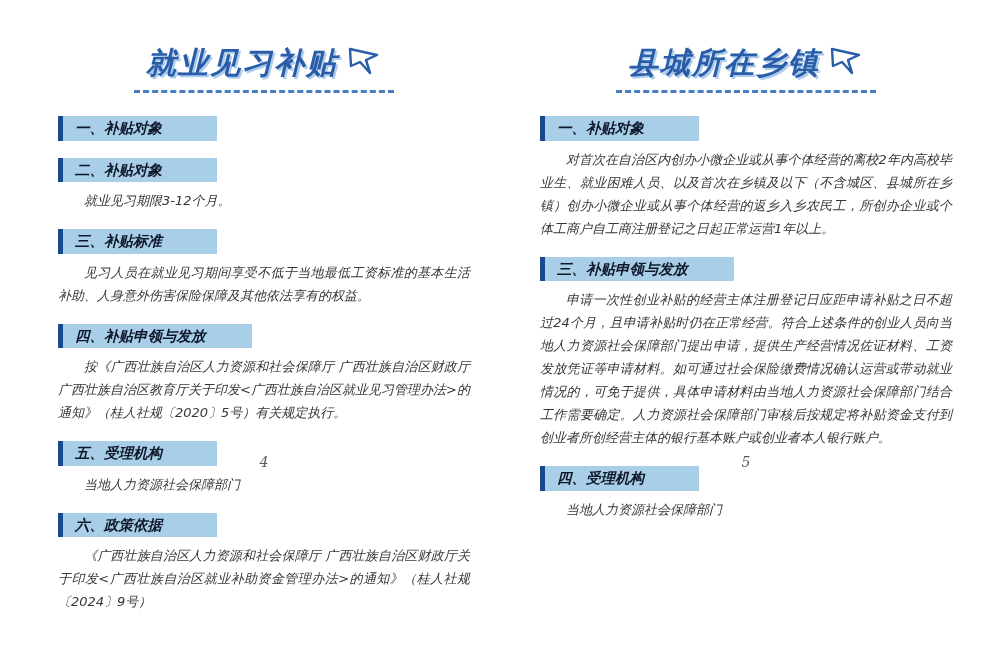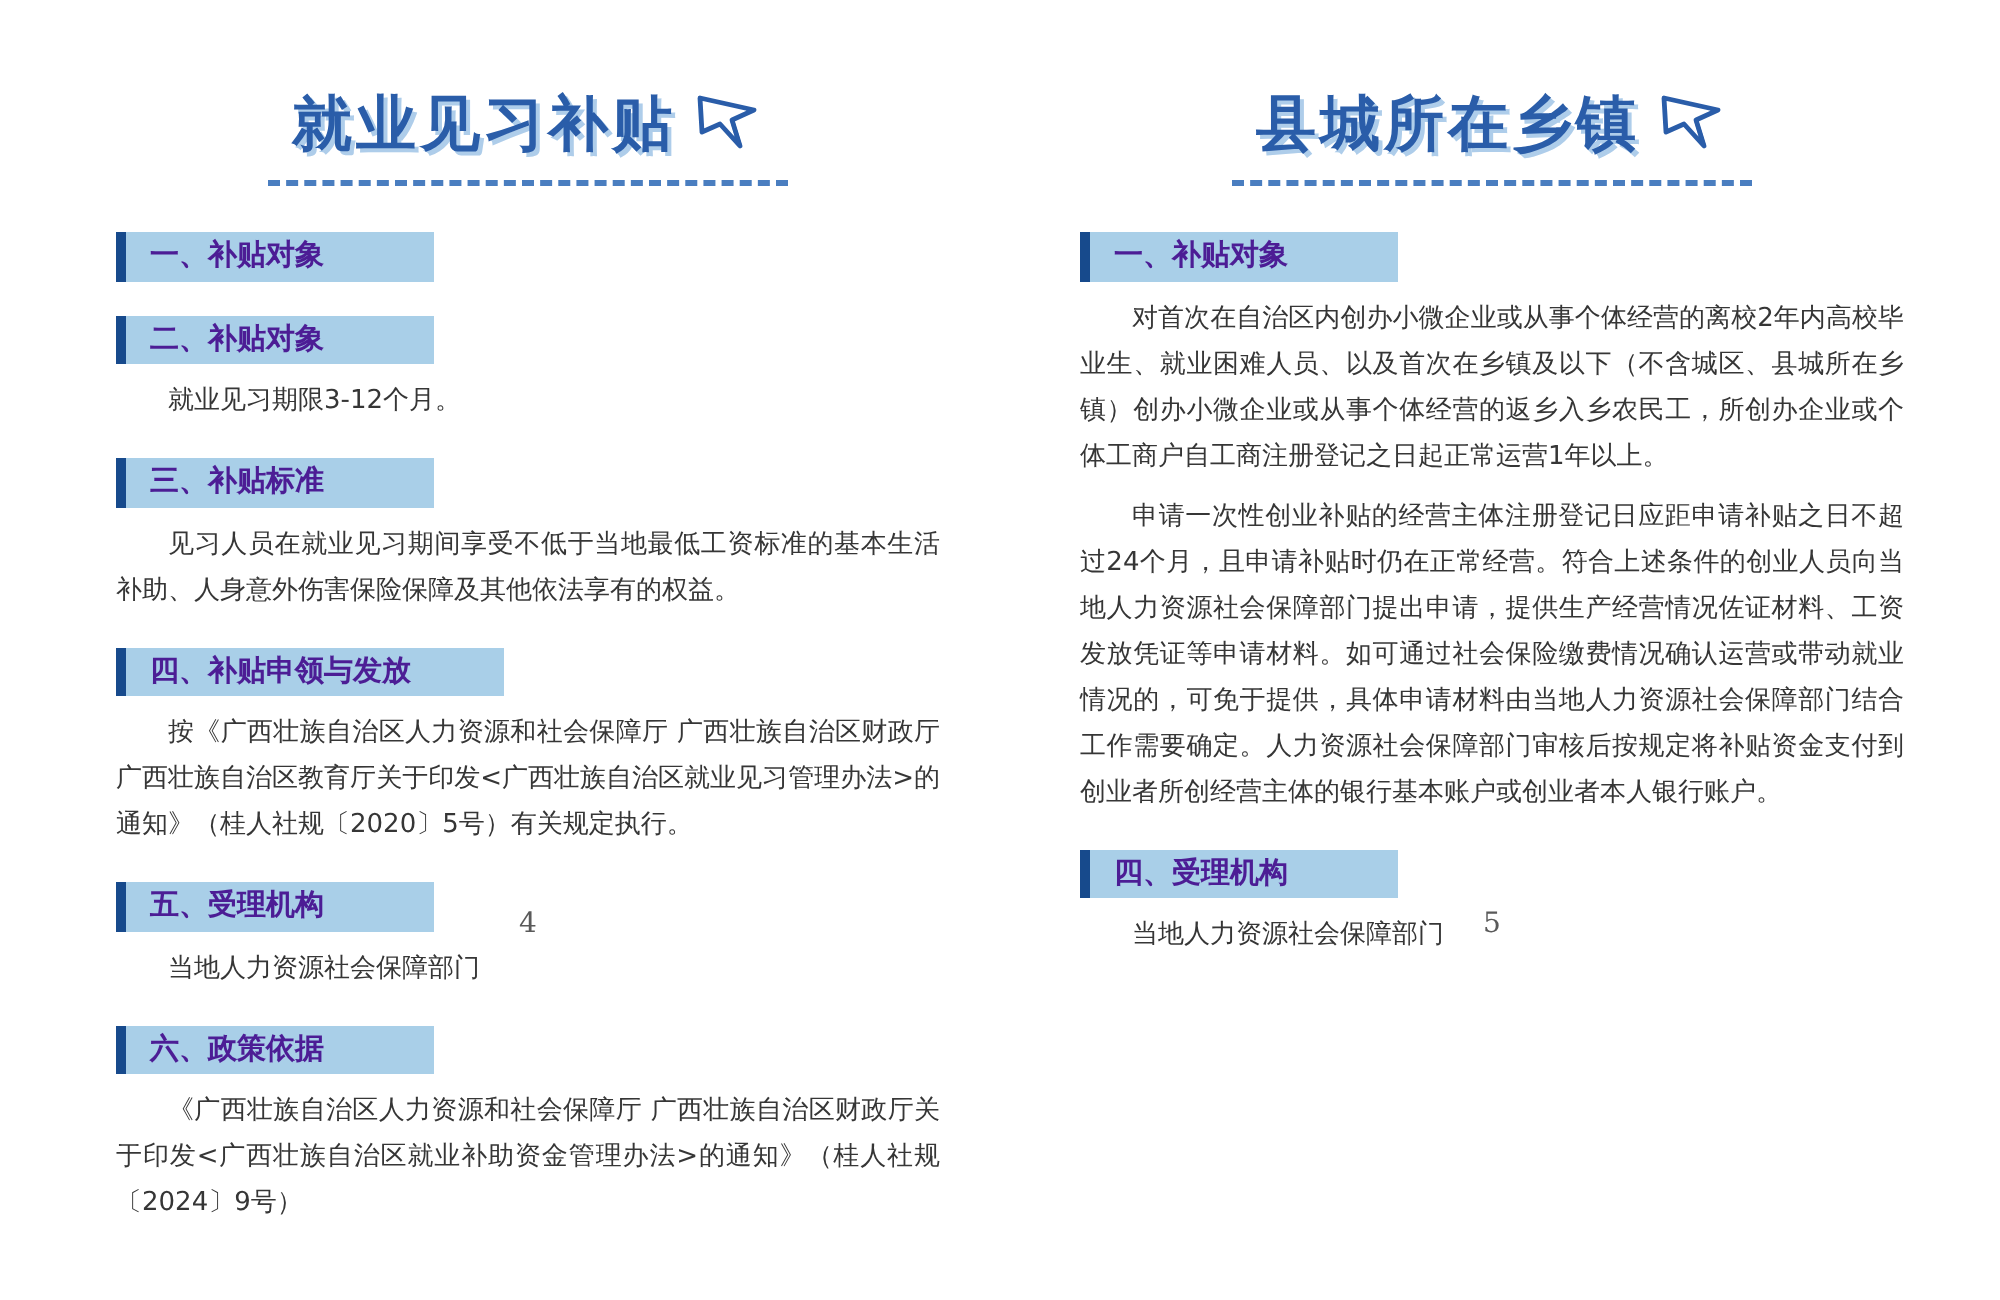--- a/index.html
+++ b/index.html
@@ -16,20 +16,21 @@
     padding:0 48px 0 58px;
     gap:70px;
   }
   .page{
     width:412px;
     height:508px;
     position:relative;
     display:flex;
     flex-direction:column;
     box-sizing:border-box;
+    font-style:italic;
   }
   .title-wrap{
     text-align:center;
     margin-top:44px;
     flex:0 0 auto;
   }
   .title-row{
     display:inline-flex;
     align-items:center;
     gap:8px;
@@ -52,21 +53,21 @@
   }
   .sections{
     flex:1 1 auto;
     margin-top:6px;
   }
   .section{margin-top:0;}
   .sec-head{
     display:inline-block;
     background:#a9cfe8;
     border-left:5px solid #174a8c;
-    color:#4c1d95;
+    color:#0f172a;
     font-weight:bold;
     font-size:14.5px;
     line-height:1;
     padding:5px 46px 5px 12px;
     margin-top:17px;
     min-width:96px;
   }
   .sec-body p{
     margin:7px 0 0 0;
     text-indent:2em;
@@ -155,20 +156,21 @@
     <div class="sections">
   <div class="section">
     <div class="sec-head">一、补贴对象</div>
     <div class="sec-body">
             <p>对首次在自治区内创办小微企业或从事个体经营的离校2年内高校毕业生、就业困难人员、以及首次在乡镇及以下（不含城区、县城所在乡镇）创办小微企业或从事个体经营的返乡入乡农民工，所创办企业或个体工商户自工商注册登记之日起正常运营1年以上。</p>
           </div>
   </div>
 
 
   <div class="section">
+    <div class="sec-head">三、补贴申领与发放</div>
     <div class="sec-body">
             <p>申请一次性创业补贴的经营主体注册登记日应距申请补贴之日不超过24个月，且申请补贴时仍在正常经营。符合上述条件的创业人员向当地人力资源社会保障部门提出申请，提供生产经营情况佐证材料、工资发放凭证等申请材料。如可通过社会保险缴费情况确认运营或带动就业情况的，可免于提供，具体申请材料由当地人力资源社会保障部门结合工作需要确定。人力资源社会保障部门审核后按规定将补贴资金支付到创业者所创经营主体的银行基本账户或创业者本人银行账户。</p>
           </div>
   </div>
 
   <div class="section">
     <div class="sec-head">四、受理机构</div>
     <div class="sec-body">
             <p>当地人力资源社会保障部门</p>
           </div>

